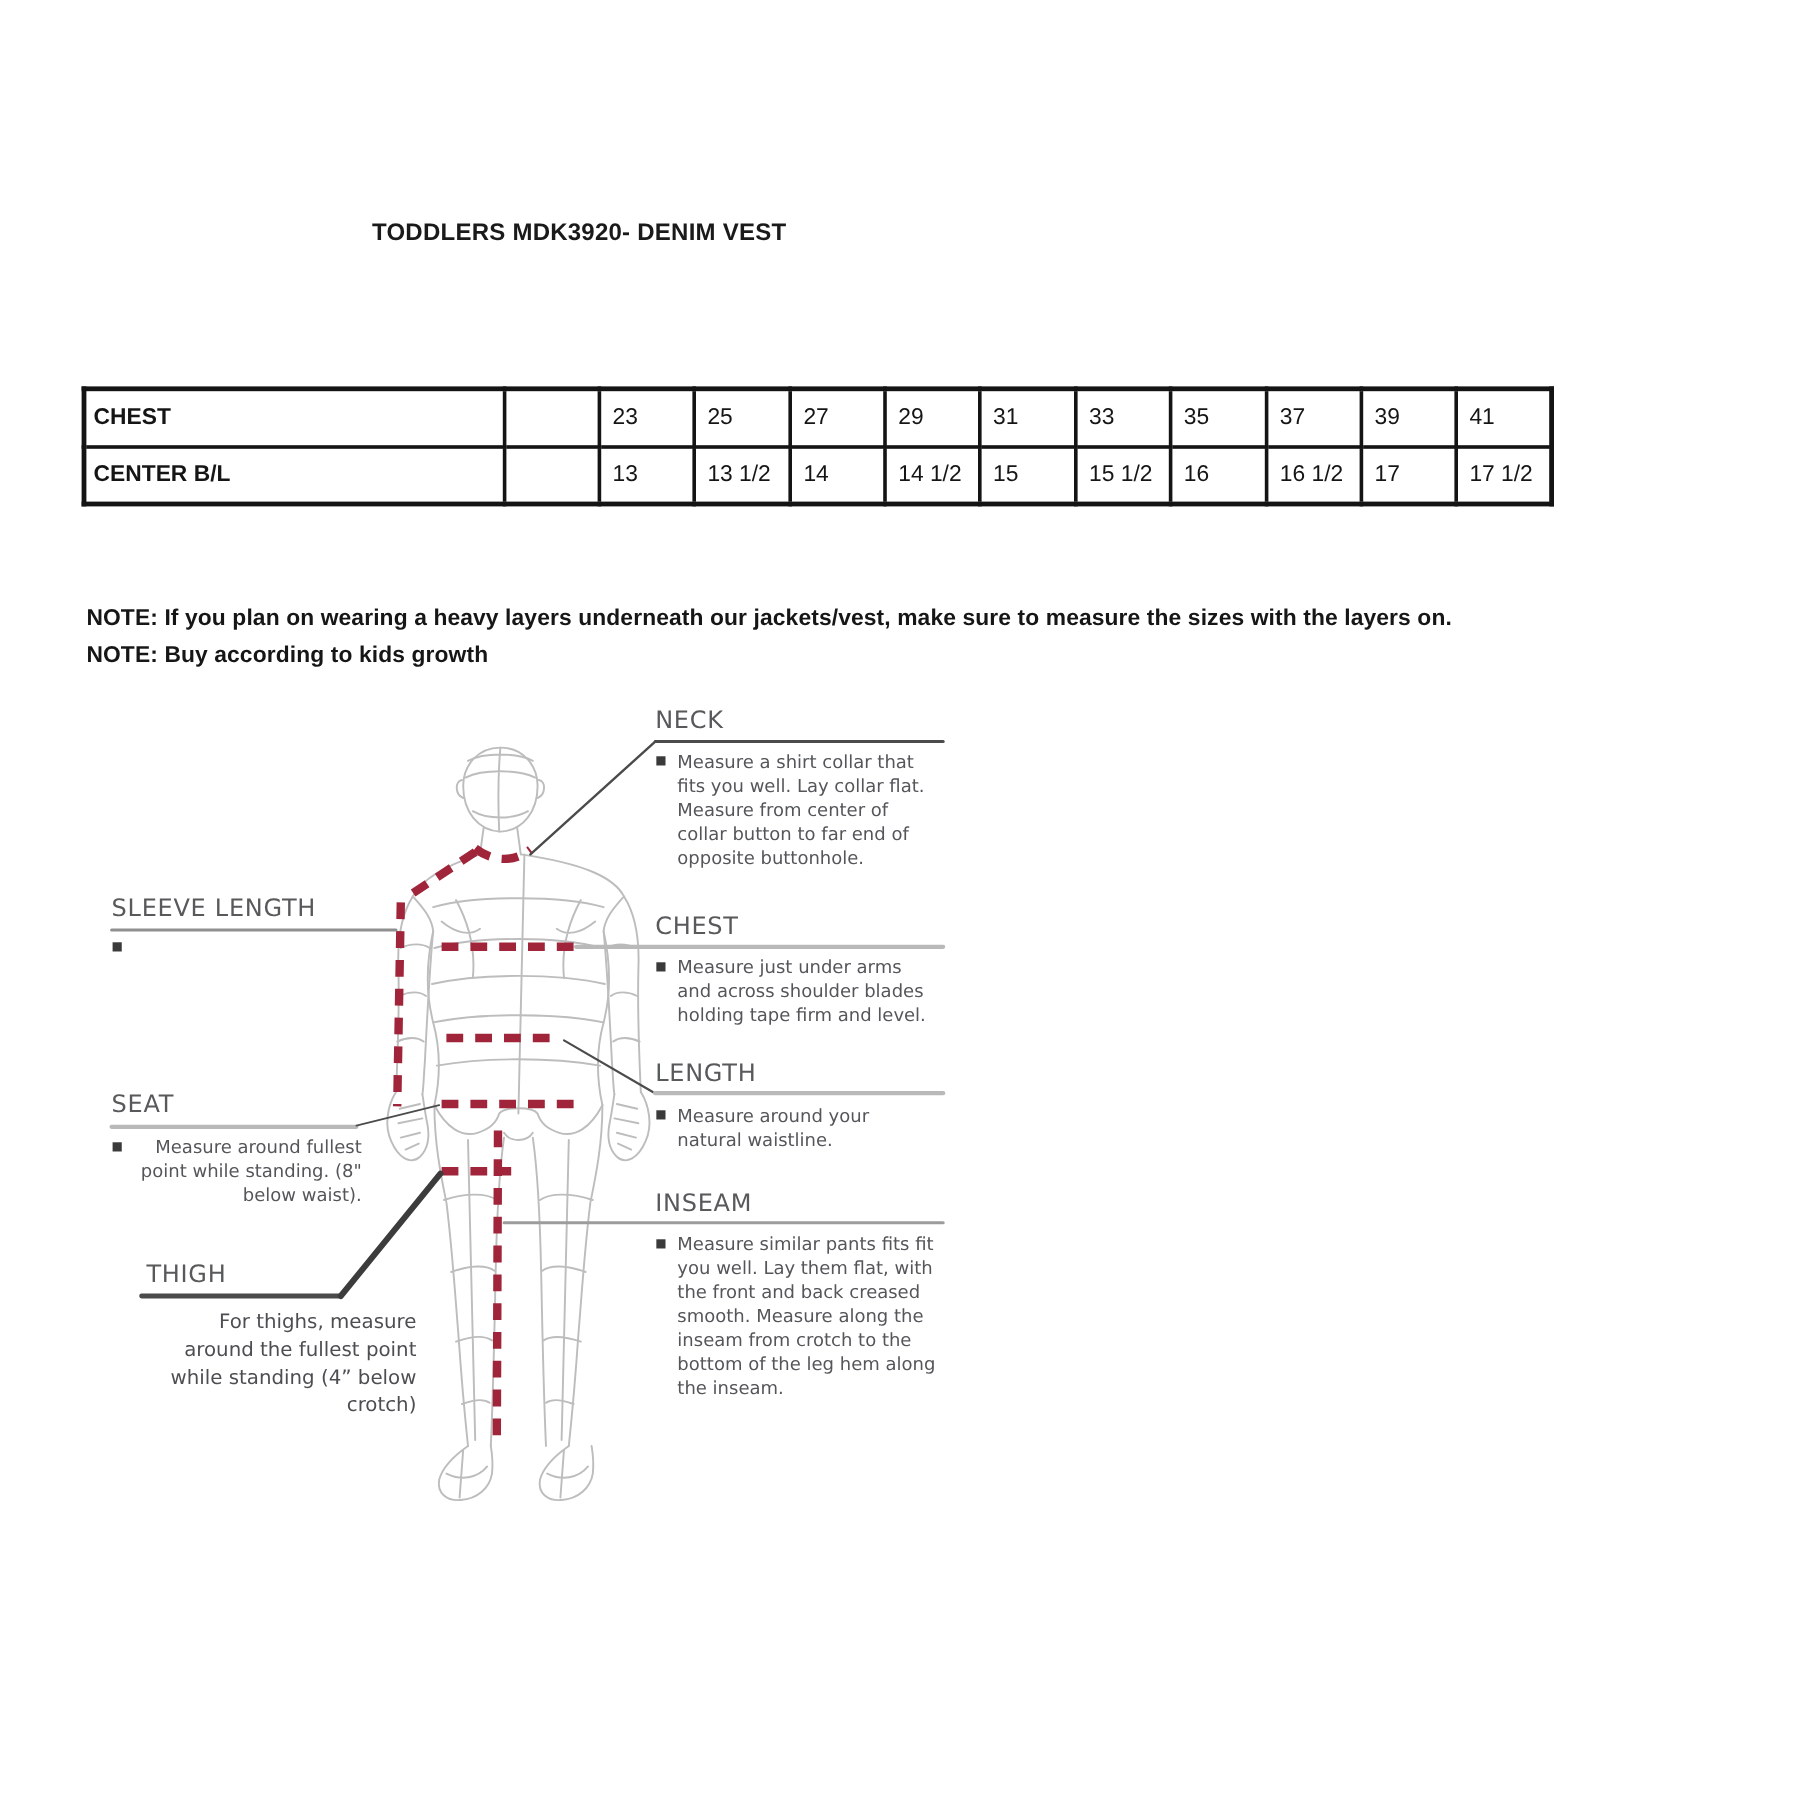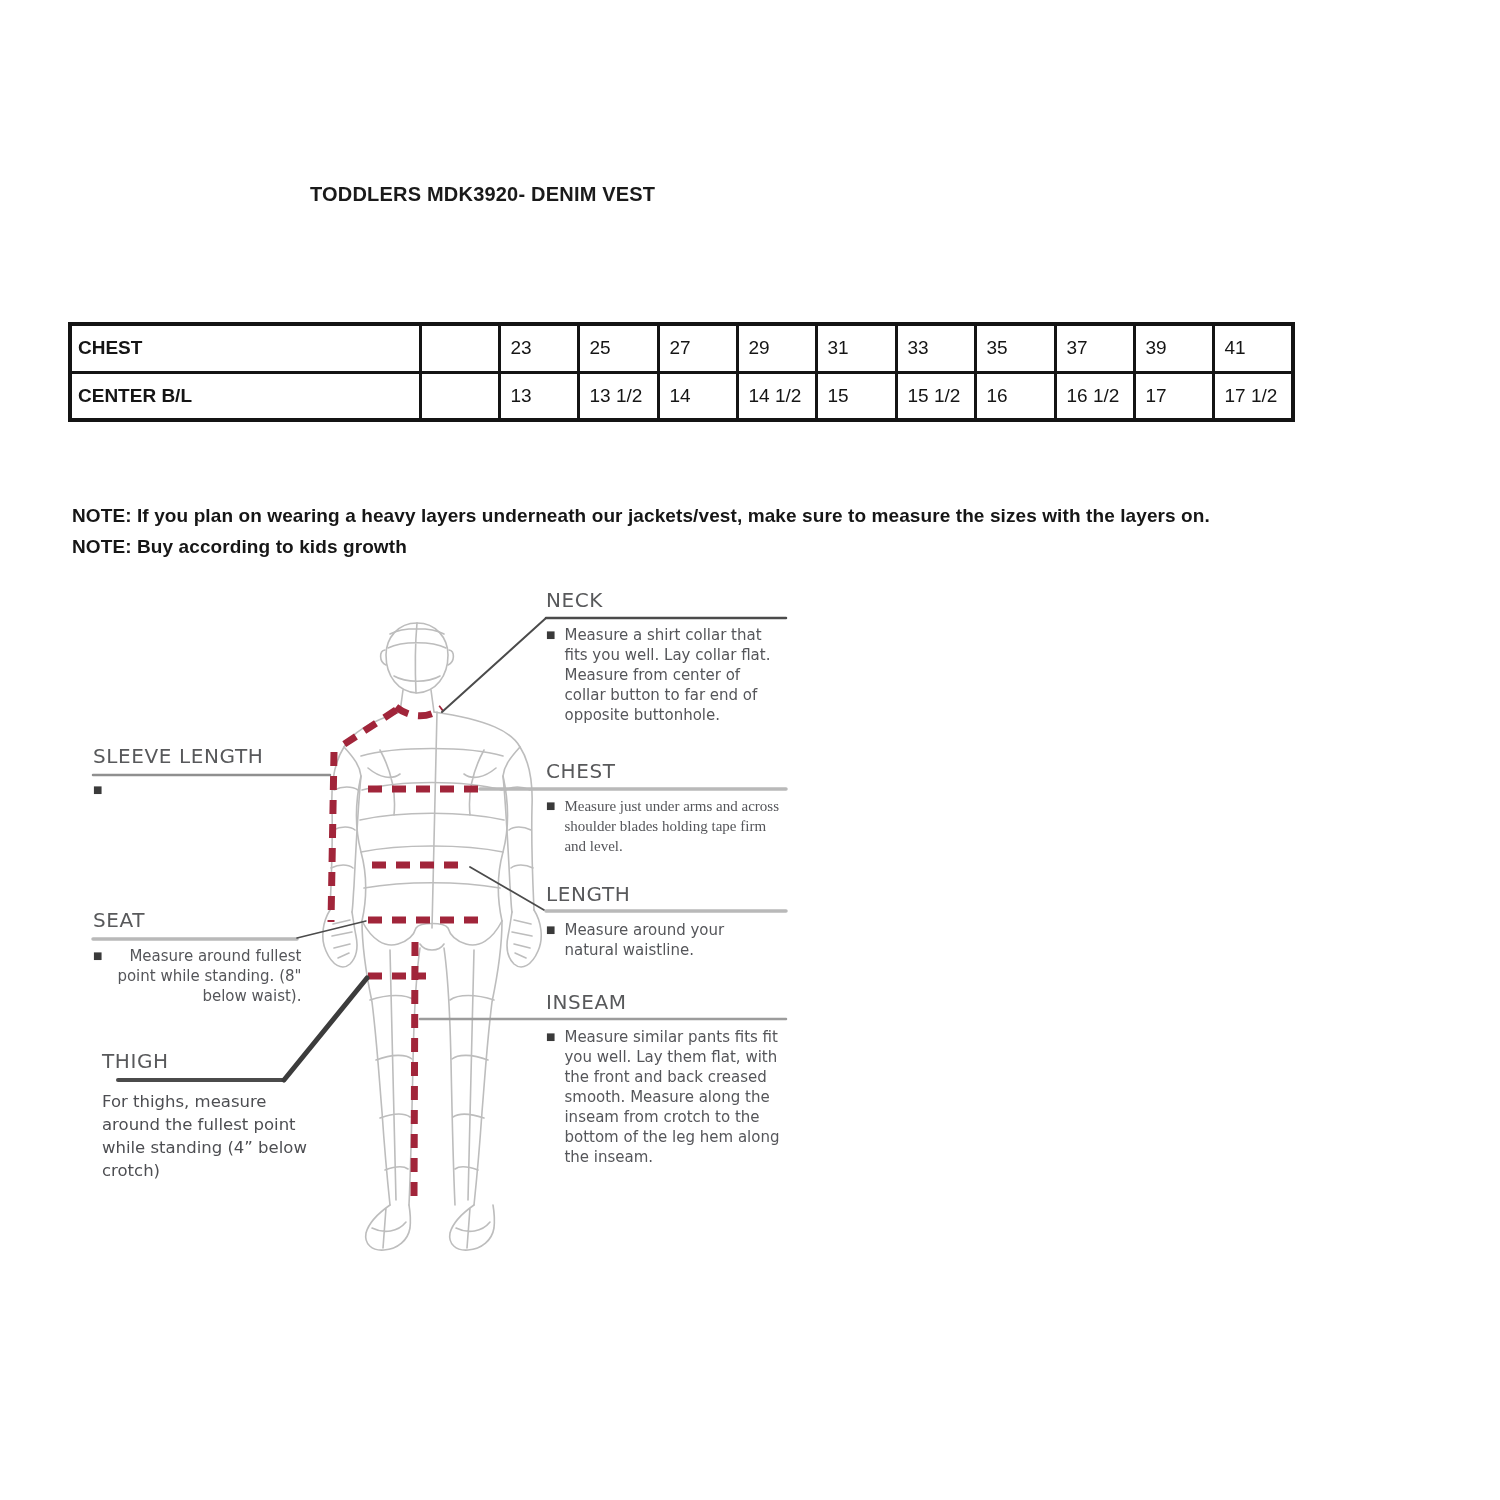--- a/index.html
+++ b/index.html
@@ -165,21 +165,21 @@
     <div class="sec-body" style="margin-top:13px;">
       <span class="blt">■</span>
       <span class="sec-t" style="width:218px;">Measure a shirt collar that fits you well. Lay collar flat. Measure from center of collar button to far end of opposite buttonhole.</span>
     </div>
   </div>
 
   <div class="sec" style="left:546px; top:759px; width:240px;">
     <div class="sec-h">CHEST</div>
     <div class="sec-body" style="margin-top:13px;">
       <span class="blt">■</span>
-      <span class="sec-t" style="width:218px;font-family:Liberation Serif, serif;">Measure just under arms and across shoulder blades holding tape firm and level.</span>
+      <span class="sec-t" style="width:218px;">Measure just under arms and across shoulder blades holding tape firm and level.</span>
     </div>
   </div>
 
   <div class="sec" style="left:546px; top:882px; width:240px;">
     <div class="sec-h">LENGTH</div>
     <div class="sec-body" style="margin-top:14px;">
       <span class="blt">■</span>
       <span class="sec-t" style="width:200px;">Measure around your natural waistline.</span>
     </div>
   </div>
@@ -200,20 +200,20 @@
   </div>
 
   <div class="sec" style="left:93px; top:908px; width:250px;">
     <div class="sec-h">SEAT</div>
     <div class="sec-body" style="margin-top:14px;">
       <span class="blt">■</span>
       <span class="sec-t" style="width:190px;text-align:right;">Measure around fullest point while standing. (8" below waist).</span>
     </div>
   </div>
 
-  <div class="sec" style="left:102px; top:1049px; width:250px;">
+  <div class="sec" style="left:122px; top:1049px; width:250px;">
     <div class="sec-h">THIGH</div>
     <div class="sec-body" style="margin-top:17px;">
-      <span class="thigh-t" style="width:225px;">For thighs, measure around the fullest point while standing (4” below crotch)</span>
+      <span class="thigh-t" style="width:225px;text-align:right;">For thighs, measure around the fullest point while standing (4” below crotch)</span>
     </div>
   </div>
 
 </div>
 
 </body></html>

